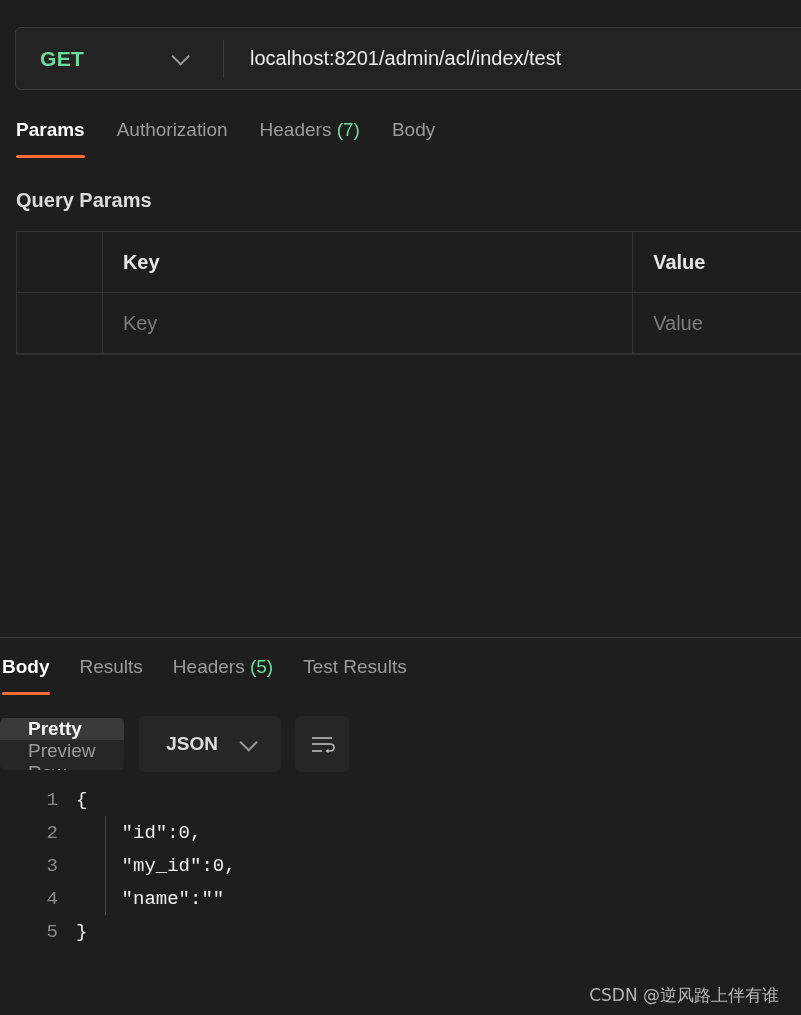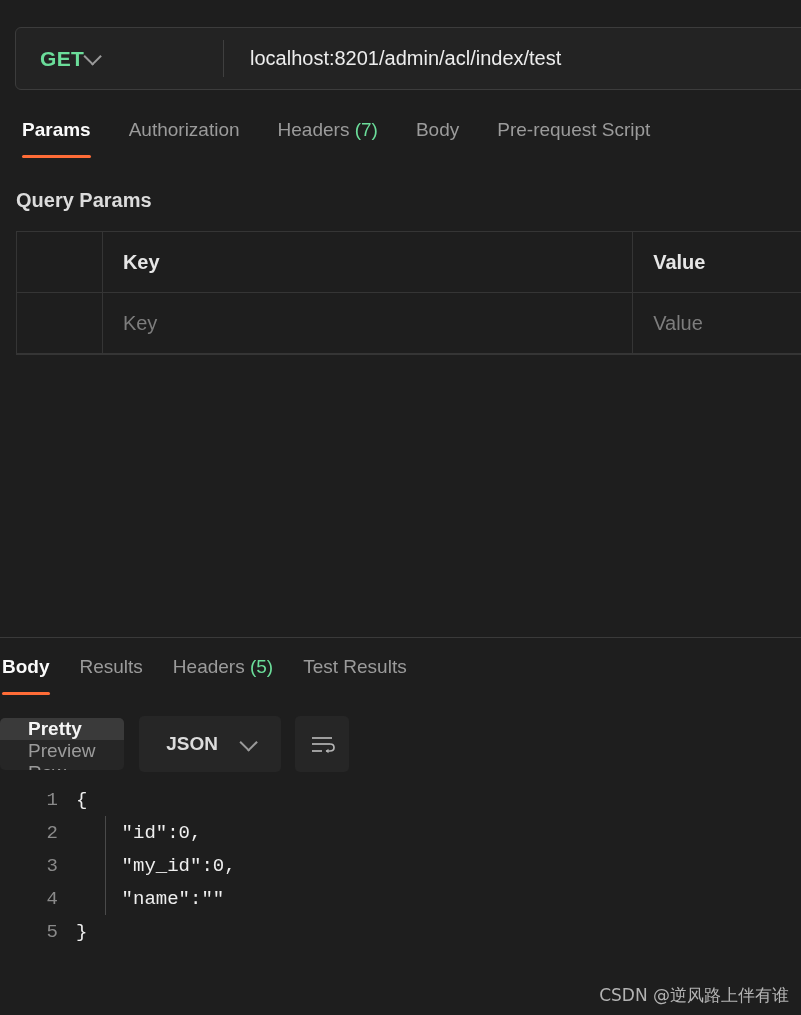--- a/index.html
+++ b/index.html
@@ -32,21 +32,21 @@
     border: 1px solid #3c3c3c;
     border-radius: 6px;
     background: #232323;
     display: flex;
     align-items: stretch;
   }
   #method-selector {
     width: 208px;
     display: flex;
     align-items: center;
-    justify-content: flex-start;
+    justify-content: space-between;
     padding: 0 39px 0 24px;
     cursor: pointer;
     position: relative;
   }
   #method-selector::after {
     content: "";
     position: absolute;
     right: 0; top: 12px; bottom: 12px;
     width: 1px;
     background: #3f3f3f;
@@ -87,21 +87,20 @@
     padding-left: 16px;
   }
   .req-tab {
     position: relative;
     font-size: 19px;
     color: #9b9b9b;
     padding: 4px 0 0 0;
     margin-right: 32px;
     cursor: pointer;
     white-space: nowrap;
-    margin-left: 6px;
   }
   .req-tab.active { color: #fafafa; font-weight: bold; }
   .req-tab.active::after {
     content: "";
     position: absolute;
     left: 0; right: 0; bottom: -17px;
     height: 3px;
     background: #ff6c37;
     border-radius: 2px;
   }
@@ -263,21 +262,21 @@
   .indent-guide {
     position: absolute;
     left: 105px;
     width: 1px;
     background: #4a4a4a;
   }
 
   
   #watermark {
     position: absolute;
-    right: 12px;
+    right: 22px;
     bottom: 8px;
     font-size: 17px;
     color: #b3b3b3;
     font-family: "DejaVu Sans", sans-serif;
     white-space: nowrap;
   }
 </style>
 </head>
 <body>
 
@@ -299,23 +298,20 @@
     </div>
     <div class="req-tab">
       <span>Authorization</span>
     </div>
     <div class="req-tab">
       <span>Headers</span>
       <span class="tab-count">(7)</span>
     </div>
     <div class="req-tab">
       <span>Body</span>
-    </div>
-    <div class="req-tab">
-      <span>Pre-request Script</span>
     </div>
   </div>
 
   <div id="query-params-title">Query Params</div>
 
   <div id="params-table">
     <div class="ptr">
       <div class="pcell check"></div>
       <div class="pcell keycol hdr">Key</div>
       <div class="pcell valcol hdr">Value</div>

